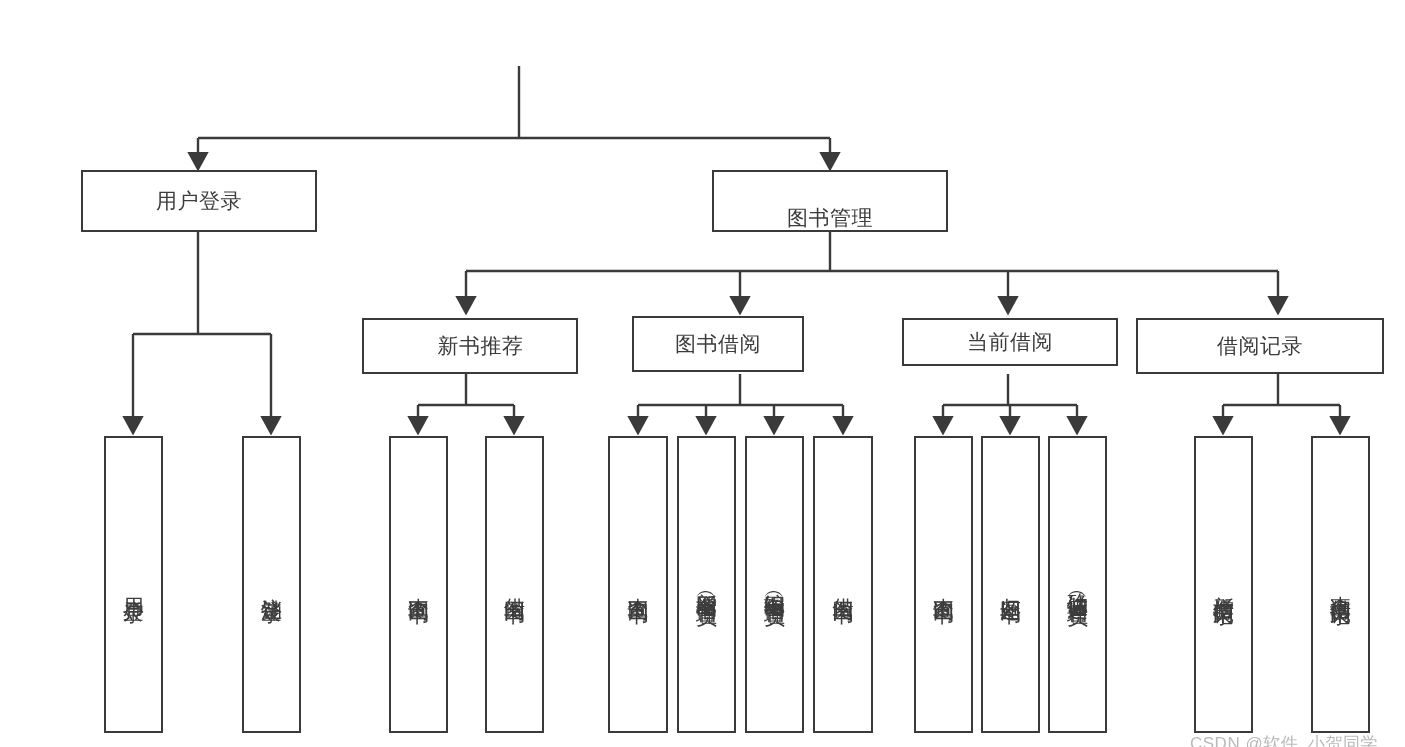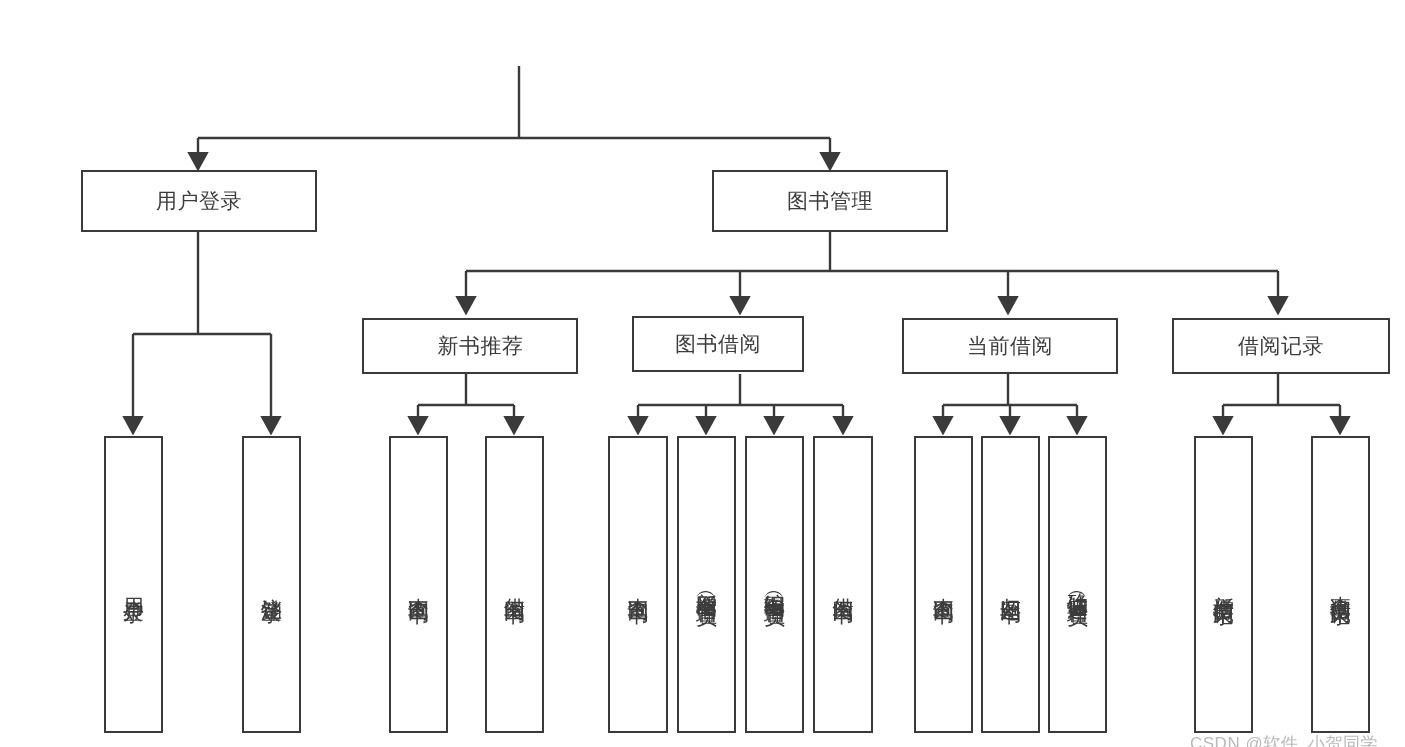--- a/index.html
+++ b/index.html
@@ -117,34 +117,34 @@
       <path d="M 1223 405 L 1340 405"></path>
       <path d="M 1223 405 L 1223 432" marker-end="url(#arrow)"></path>
       <path d="M 1340 405 L 1340 432" marker-end="url(#arrow)"></path>
     </g>
   </svg>
 
 
   <div class="node horiz" style="left:81px; top:170px; width:236px; height:62px;">
     <span>用户登录</span>
   </div>
-  <div class="node horiz" style="left:712px; top:170px; width:236px; height:62px;">
+  <div class="node horiz" style="left:712px; top:170px; width:236px; height:62px;align-items:flex-end;">
     <span>图书管理</span>
   </div>
 
   <div class="node horiz" style="left:362px; top:318px; width:216px; height:56px;padding-left:21px;">
     <span>新书推荐</span>
   </div>
   <div class="node horiz" style="left:632px; top:316px; width:172px; height:56px;">
     <span>图书借阅</span>
   </div>
-  <div class="node horiz" style="left:902px; top:318px; width:216px; height:56px;">
+  <div class="node horiz" style="left:902px; top:318px; width:216px; height:48px;">
     <span>当前借阅</span>
   </div>
-  <div class="node horiz" style="left:1172px; top:318px; width:218px; height:56px;">
+  <div class="node horiz" style="left:1136px; top:318px; width:248px; height:56px;">
     <span>借阅记录</span>
   </div>
 
   <div class="node vert" style="left:104px; top:436px; width:59px; height:297px;">
     <span class="vtext">用户登录</span>
   </div>
   <div class="node vert" style="left:242px; top:436px; width:59px; height:297px;">
     <span class="vtext">注销登录</span>
   </div>
 

